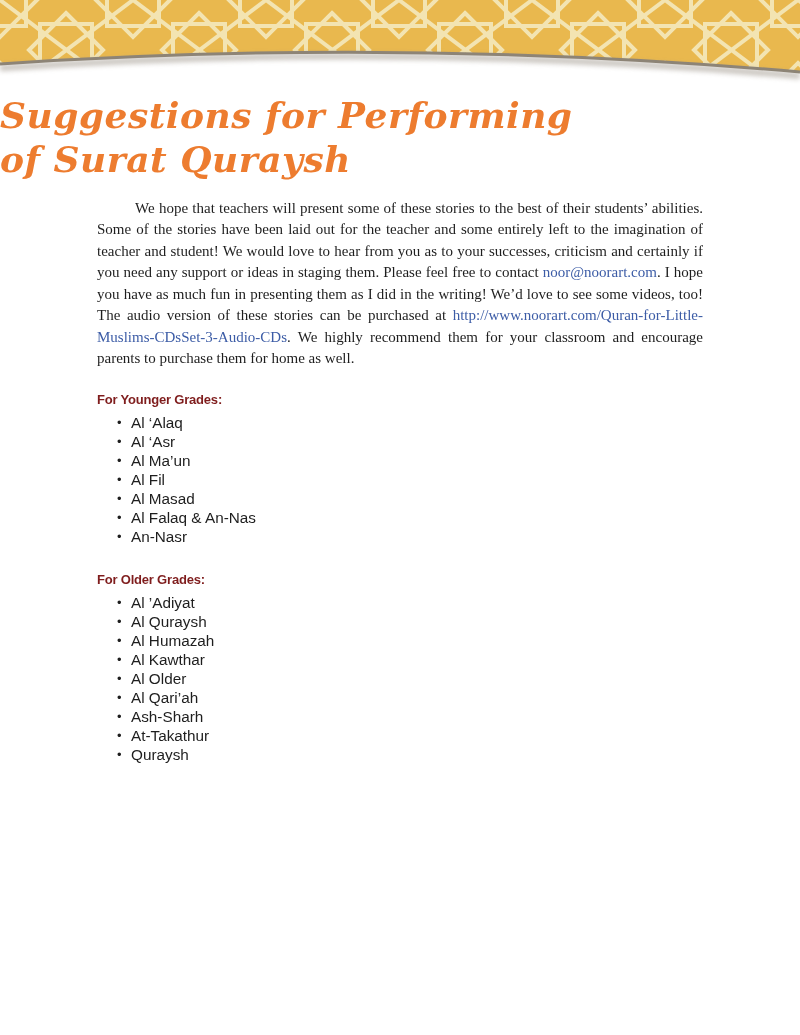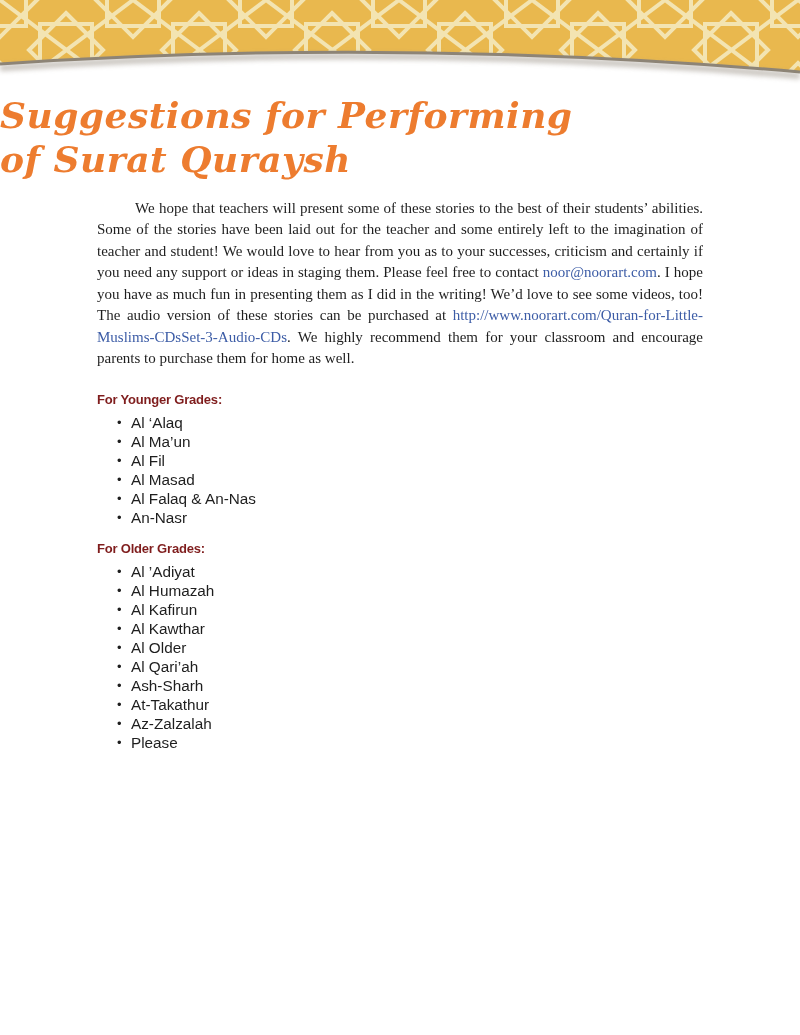--- a/index.html
+++ b/index.html
@@ -37,21 +37,21 @@
 
   
   .list-block { margin: 0 97px; }
   .list-heading {
     font-size: 13px;
     font-weight: bold;
     color: #7f1d1d;
     margin: 22px 0 6px 0;
     letter-spacing: -0.2px;
   }
-  .list-heading.older { margin-top: 14px; }
+  .list-heading.older { margin-top: 26px; }
   ul.surah-list { list-style: none; margin: 0; padding: 0 0 0 20px; }
   ul.surah-list li { font-size: 15.3px; line-height: 19px; color: #1e1e1e; }
   ul.surah-list .bullet {
     display: inline-block;
     width: 14px;
     font-size: 13px;
     vertical-align: 1px;
     color: #1e1e1e;
   }
 </style>
@@ -90,35 +90,35 @@
   <span class="tline">Suggestions for Performing</span>
   <span class="tline">of Surat Quraysh</span>
 </h1>
 
 <p class="intro"><span>We hope that teachers will present some of these stories to the best of their students’ abilities. Some of the stories have been laid out for the teacher and some entirely left to the imagination of teacher and student! We would love to hear from you as to your successes, criticism and certainly if you need any support or ideas in staging them.  Please feel free to contact </span><a href="#">noor@noorart.com</a><span>. I hope you have as much fun in presenting them as I did in the writing! We’d love to see some videos, too! The audio version of these stories can be purchased at </span><a href="#">http://www.noorart.com/Quran-for-Little-Muslims-CDsSet-3-Audio-CDs</a><span>. We highly recommend them for your classroom and encourage parents to purchase them for home as well.</span></p>
 
 <div class="list-block">
   <div class="list-heading">For Younger Grades:</div>
   <ul class="surah-list">
       <li><span class="bullet">•</span><span>Al ‘Alaq</span></li>
+      <li><span class="bullet">•</span><span>Al ‘Asr</span></li>
       <li><span class="bullet">•</span><span>Al Ma’un</span></li>
       <li><span class="bullet">•</span><span>Al Fil</span></li>
       <li><span class="bullet">•</span><span>Al Masad</span></li>
       <li><span class="bullet">•</span><span>Al Falaq &amp; An-Nas</span></li>
       <li><span class="bullet">•</span><span>An-Nasr</span></li>
     </ul>
 </div>
 
 <div class="list-block">
   <div class="list-heading older">For Older Grades:</div>
   <ul class="surah-list">
       <li><span class="bullet">•</span><span>Al ’Adiyat</span></li>
+      <li><span class="bullet">•</span><span>Al Quraysh</span></li>
       <li><span class="bullet">•</span><span>Al Humazah</span></li>
-      <li><span class="bullet">•</span><span>Al Kafirun</span></li>
       <li><span class="bullet">•</span><span>Al Kawthar</span></li>
       <li><span class="bullet">•</span><span>Al Older</span></li>
       <li><span class="bullet">•</span><span>Al Qari’ah</span></li>
       <li><span class="bullet">•</span><span>Ash-Sharh</span></li>
       <li><span class="bullet">•</span><span>At-Takathur</span></li>
-      <li><span class="bullet">•</span><span>Az-Zalzalah</span></li>
-      <li><span class="bullet">•</span><span>Please</span></li>
+      <li><span class="bullet">•</span><span>Quraysh</span></li>
     </ul>
 </div>
 
 </body></html>

